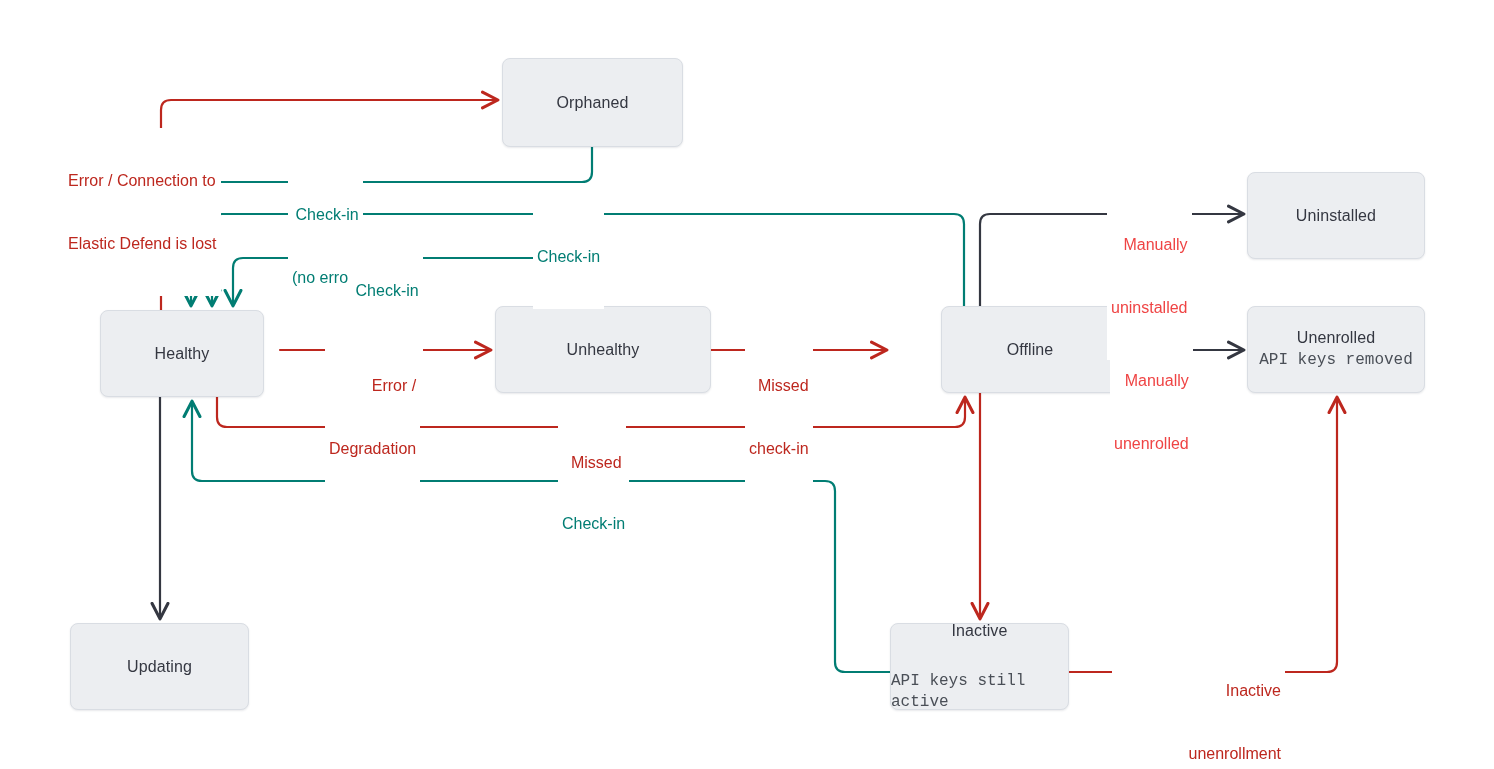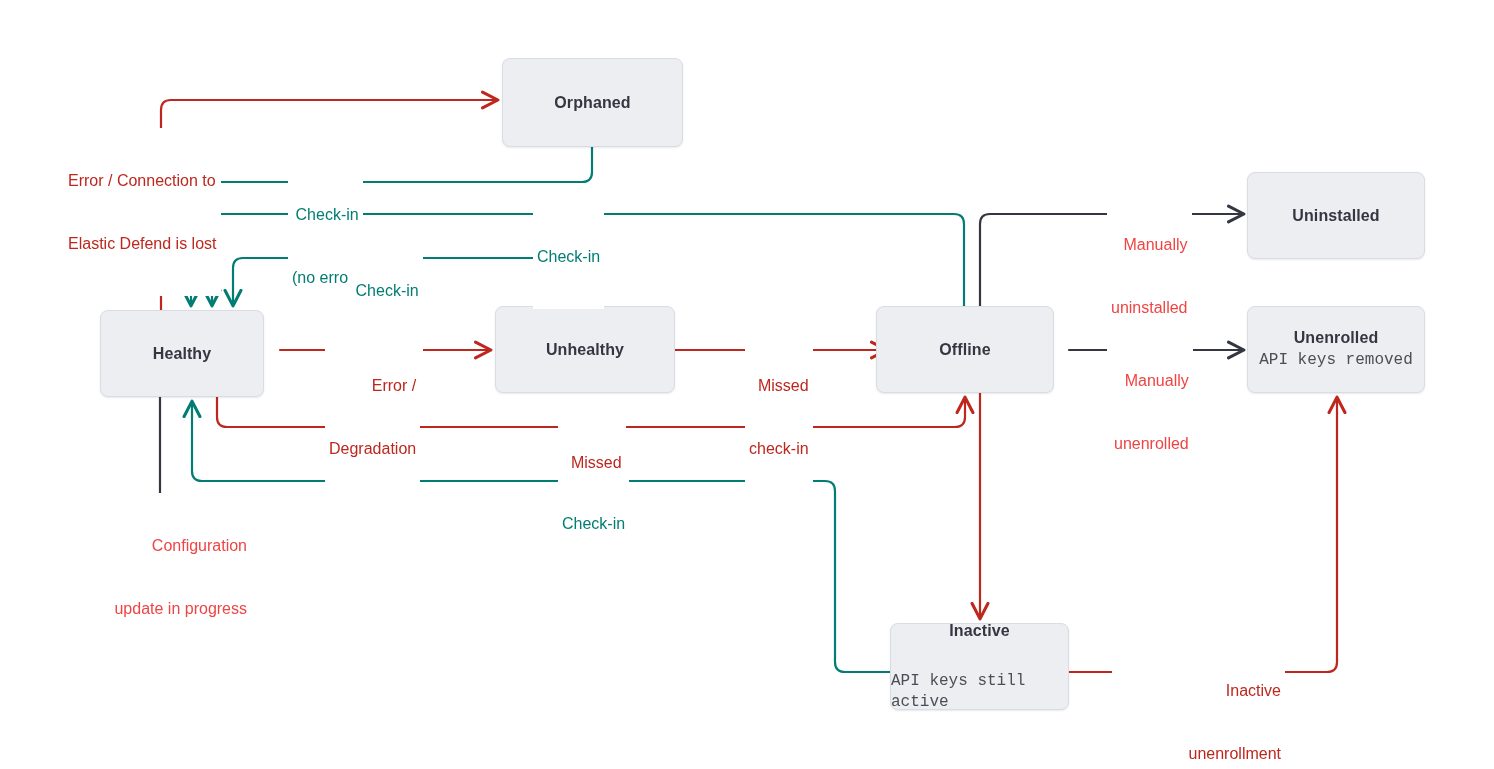--- a/index.html
+++ b/index.html
@@ -13,21 +13,21 @@
     border-radius:8px;
     box-sizing:border-box;
     display:flex;
     flex-direction:column;
     align-items:center;
     justify-content:center;
     box-shadow:0 1px 2px rgba(30,40,60,.10);
   }
   .node .title{
     font-size:16px;
-    font-weight:bold;
+    font-weight:normal;
     color:#343741;
     line-height:1.25;
     letter-spacing:.1px;
   }
   .node .sub{
     font-size:16px;
     font-weight:normal;
     color:#4a4f57;
     line-height:1.3;
     margin-top:2px;
@@ -97,42 +97,45 @@
   </svg>
 
   <div class="node" style="left:502px;top:58px;width:181px;height:89px;">
     <span class="title">Orphaned</span>
   </div>
 
   <div class="node" style="left:100px;top:310px;width:164px;height:87px;">
     <span class="title">Healthy</span>
   </div>
 
-  <div class="node" style="left:495px;top:306px;width:180px;height:87px;">
+  <div class="node" style="left:495px;top:306px;width:216px;height:87px;">
     <span class="title">Unhealthy</span>
   </div>
 
-  <div class="node" style="left:876px;top:306px;width:178px;height:87px;">
+  <div class="node" style="left:941px;top:306px;width:178px;height:87px;">
     <span class="title">Offline</span>
   </div>
 
   <div class="node" style="left:1247px;top:172px;width:178px;height:87px;">
     <span class="title">Uninstalled</span>
   </div>
 
   <div class="node" style="left:1247px;top:306px;width:178px;height:87px;">
     <span class="title">Unenrolled</span>
     <span class="sub">API keys removed</span>
   </div>
 
   <div class="node" style="left:890px;top:623px;width:179px;height:87px;gap:28px;">
     <span class="title">Inactive</span>
     <span class="sub">API keys still active</span>
   </div>
 
+  <div class="node" style="left:70px;top:623px;width:179px;height:87px;">
+    <span class="title">Updating</span>
+  </div>
 
   <div class="lbl red l" style="left:64px;top:128px;">
     <div>Error / Connection to</div>
     <div>Elastic Defend is lost</div>
   </div>
 
   <div class="lbl teal c" style="left:288px;top:162px;">
     <div>Check-in</div>
     <div>(no error)</div>
   </div>
@@ -175,18 +178,14 @@
     <div>unenrolled</div>
   </div>
 
 
   <div class="lbl red c" style="left:1112px;top:638px;width:165px;">
     <div>Inactive</div>
     <div>unenrollment</div>
     
   </div>
 
-  <div class="lbl black c" style="left:68px;top:493px;width:175px;">
-    <div>Configuration</div>
-    <div>update in progress</div>
-  </div>
 
 </div>
 
 </body></html>

